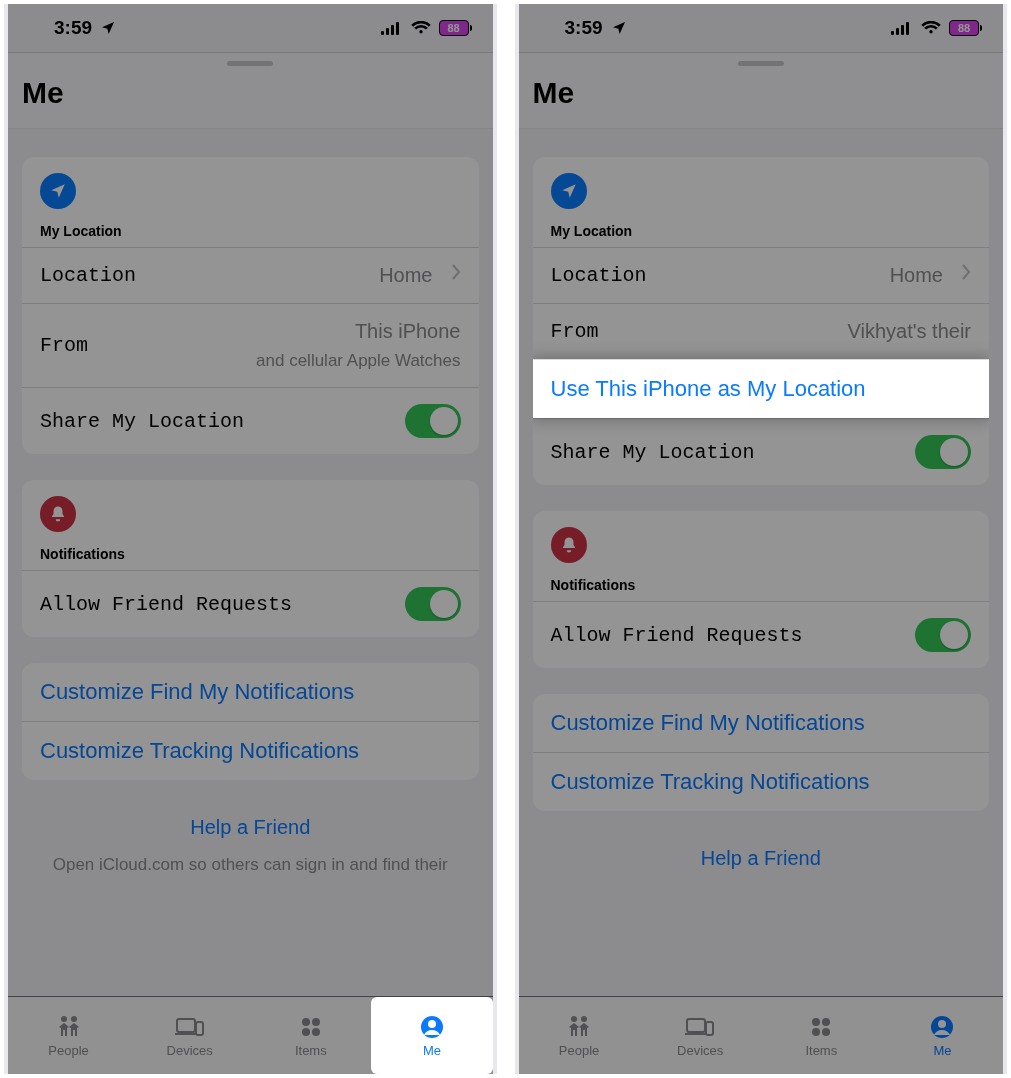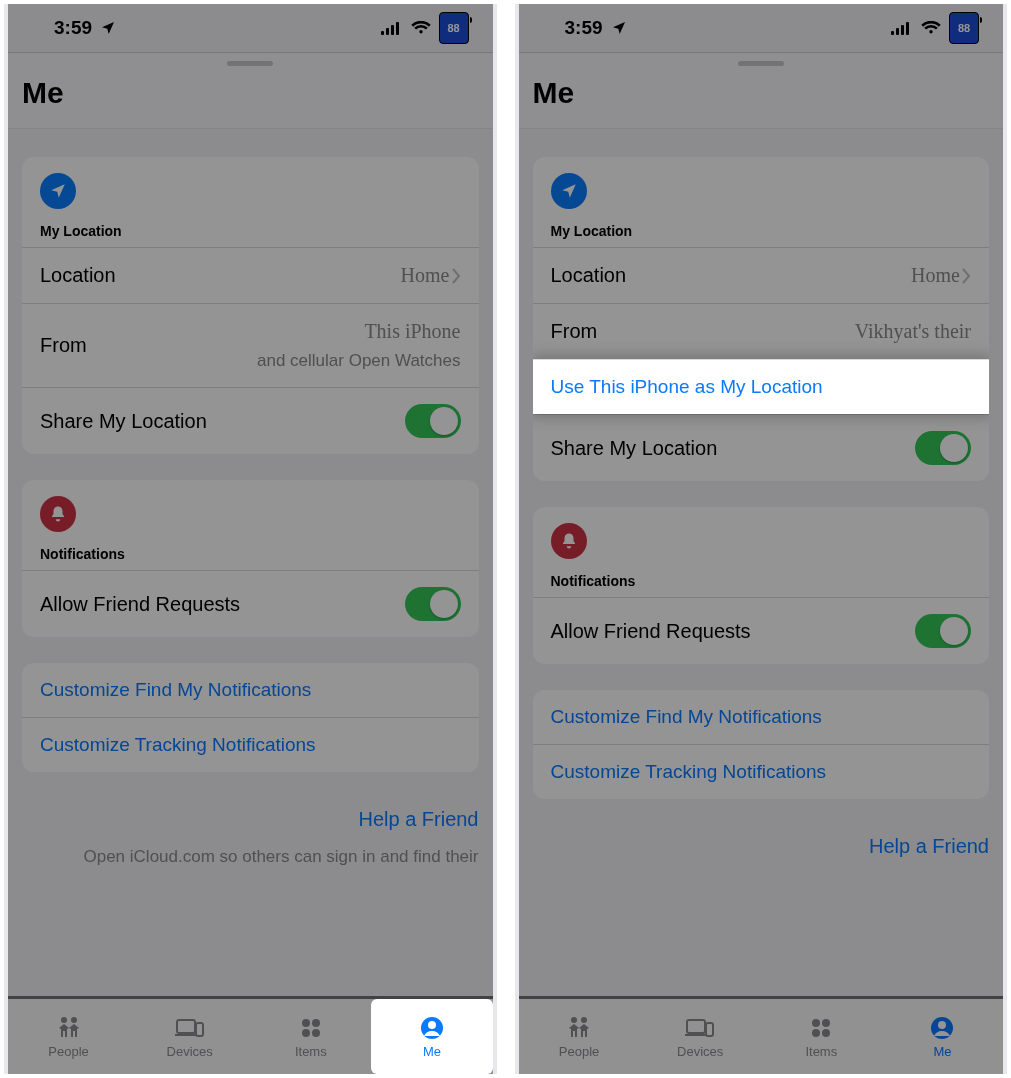--- a/index.html
+++ b/index.html
@@ -55,24 +55,24 @@
     background:var(--bg);
   }
   .status-left{display:flex;align-items:center;gap:8px;}
   .status-right{display:flex;align-items:center;gap:8px;}
   .loc-arrow-small{
     width:16px;height:16px;
   }
   .signal{width:22px;height:14px;}
   .wifi{width:20px;height:14px;}
   .battery{
-    width:30px;height:32px;border:1.5px solid #000;border-radius:4px;
+    width:30px;height:16px;border:1.5px solid #000;border-radius:4px;
     display:flex;align-items:center;justify-content:center;
     font-size:11px;font-weight:700;color:#fff;
-    background:#1d4ed8;position:relative;
+    background:#d946ef;position:relative;
   }
   .battery::after{content:"";position:absolute;right:-4px;top:4px;width:2px;height:6px;background:#000;border-radius:0 2px 2px 0;}
   .sheet-top{
     background:#f7f7fa;
     border-top:1px solid #d0d0d4;
     border-bottom:1px solid #e6e6ea;
     padding:8px 14px 18px;
   }
   .grabber{width:46px;height:5px;background:#c7c7cc;border-radius:3px;margin:0 auto 10px;}
   .sheet-title{font-size:30px;font-weight:700;}
@@ -102,49 +102,49 @@
   .row{
     display:flex;
     align-items:center;
     justify-content:space-between;
     padding:16px 18px;
     font-size:20px;
     border-top:1px solid var(--border);
     min-height:56px;
   }
   .row:first-of-type{border-top:none;}
-  .row .label{color:var(--text);}
+  .row .label{color:var(--text);font-family:Liberation Mono, monospace;}
   .row .value{color:var(--second);display:flex;align-items:center;gap:6px;flex-direction:column;align-items:flex-end;}
-  .row .value-line{display:flex;align-items:center;gap:1px;font-family:Liberation Serif, serif;}
+  .row .value-line{display:flex;align-items:flex-start;gap:18px;}
   .row .sub{font-size:17px;color:var(--second);margin-top:2px;}
   .chevron{width:10px;height:16px;}
   .link-row{
     padding:16px 18px;
-    font-size:19px;
+    font-size:22px;
     color:var(--link);
     border-top:1px solid var(--border);
   }
   .toggle{
     width:56px;height:34px;border-radius:17px;background:var(--green);
     position:relative;
   }
   .toggle::after{
     content:"";position:absolute;right:3px;top:3px;width:28px;height:28px;border-radius:50%;
     background:#fff;box-shadow:0 1px 2px rgba(0,0,0,.3);
   }
   .help{
-    text-align:right;
+    text-align:center;
     padding:10px 14px 0;
   }
   .help-link{color:var(--link);font-size:20px;}
   .help-sub{color:var(--second);font-size:17px;margin-top:16px;}
   .tab-bar{
     height:78px;
     background:#fafafc;
-    border-top:3px solid #737373;
+    border-top:1px solid #737373;
     display:flex;
   }
   .tab{
     flex:1;display:flex;flex-direction:column;align-items:center;justify-content:center;
     gap:3px;font-size:13px;color:#8a8a8e;
   }
   .tab.active{color:var(--link);}
   .tab svg{width:30px;height:26px;}
   
   .highlight{
@@ -253,21 +253,21 @@
           <svg class="chevron" style="color:#c0c0c6">
                 <use href="#chev"></use>
               </svg>
         </span>
           </span>
       </div>
       <div class="row">
         <span class="label">From</span>
         <span class="value">
           <span class="value-line">This iPhone</span>
-          <span class="sub">and cellular Open Watches</span>
+          <span class="sub">and cellular Apple Watches</span>
         </span>
       </div>
       <div class="row">
         <span class="label">Share My Location</span>
         <span class="toggle"></span>
       </div>
     </div>
 
     <div class="card">
       <div class="card-head">

